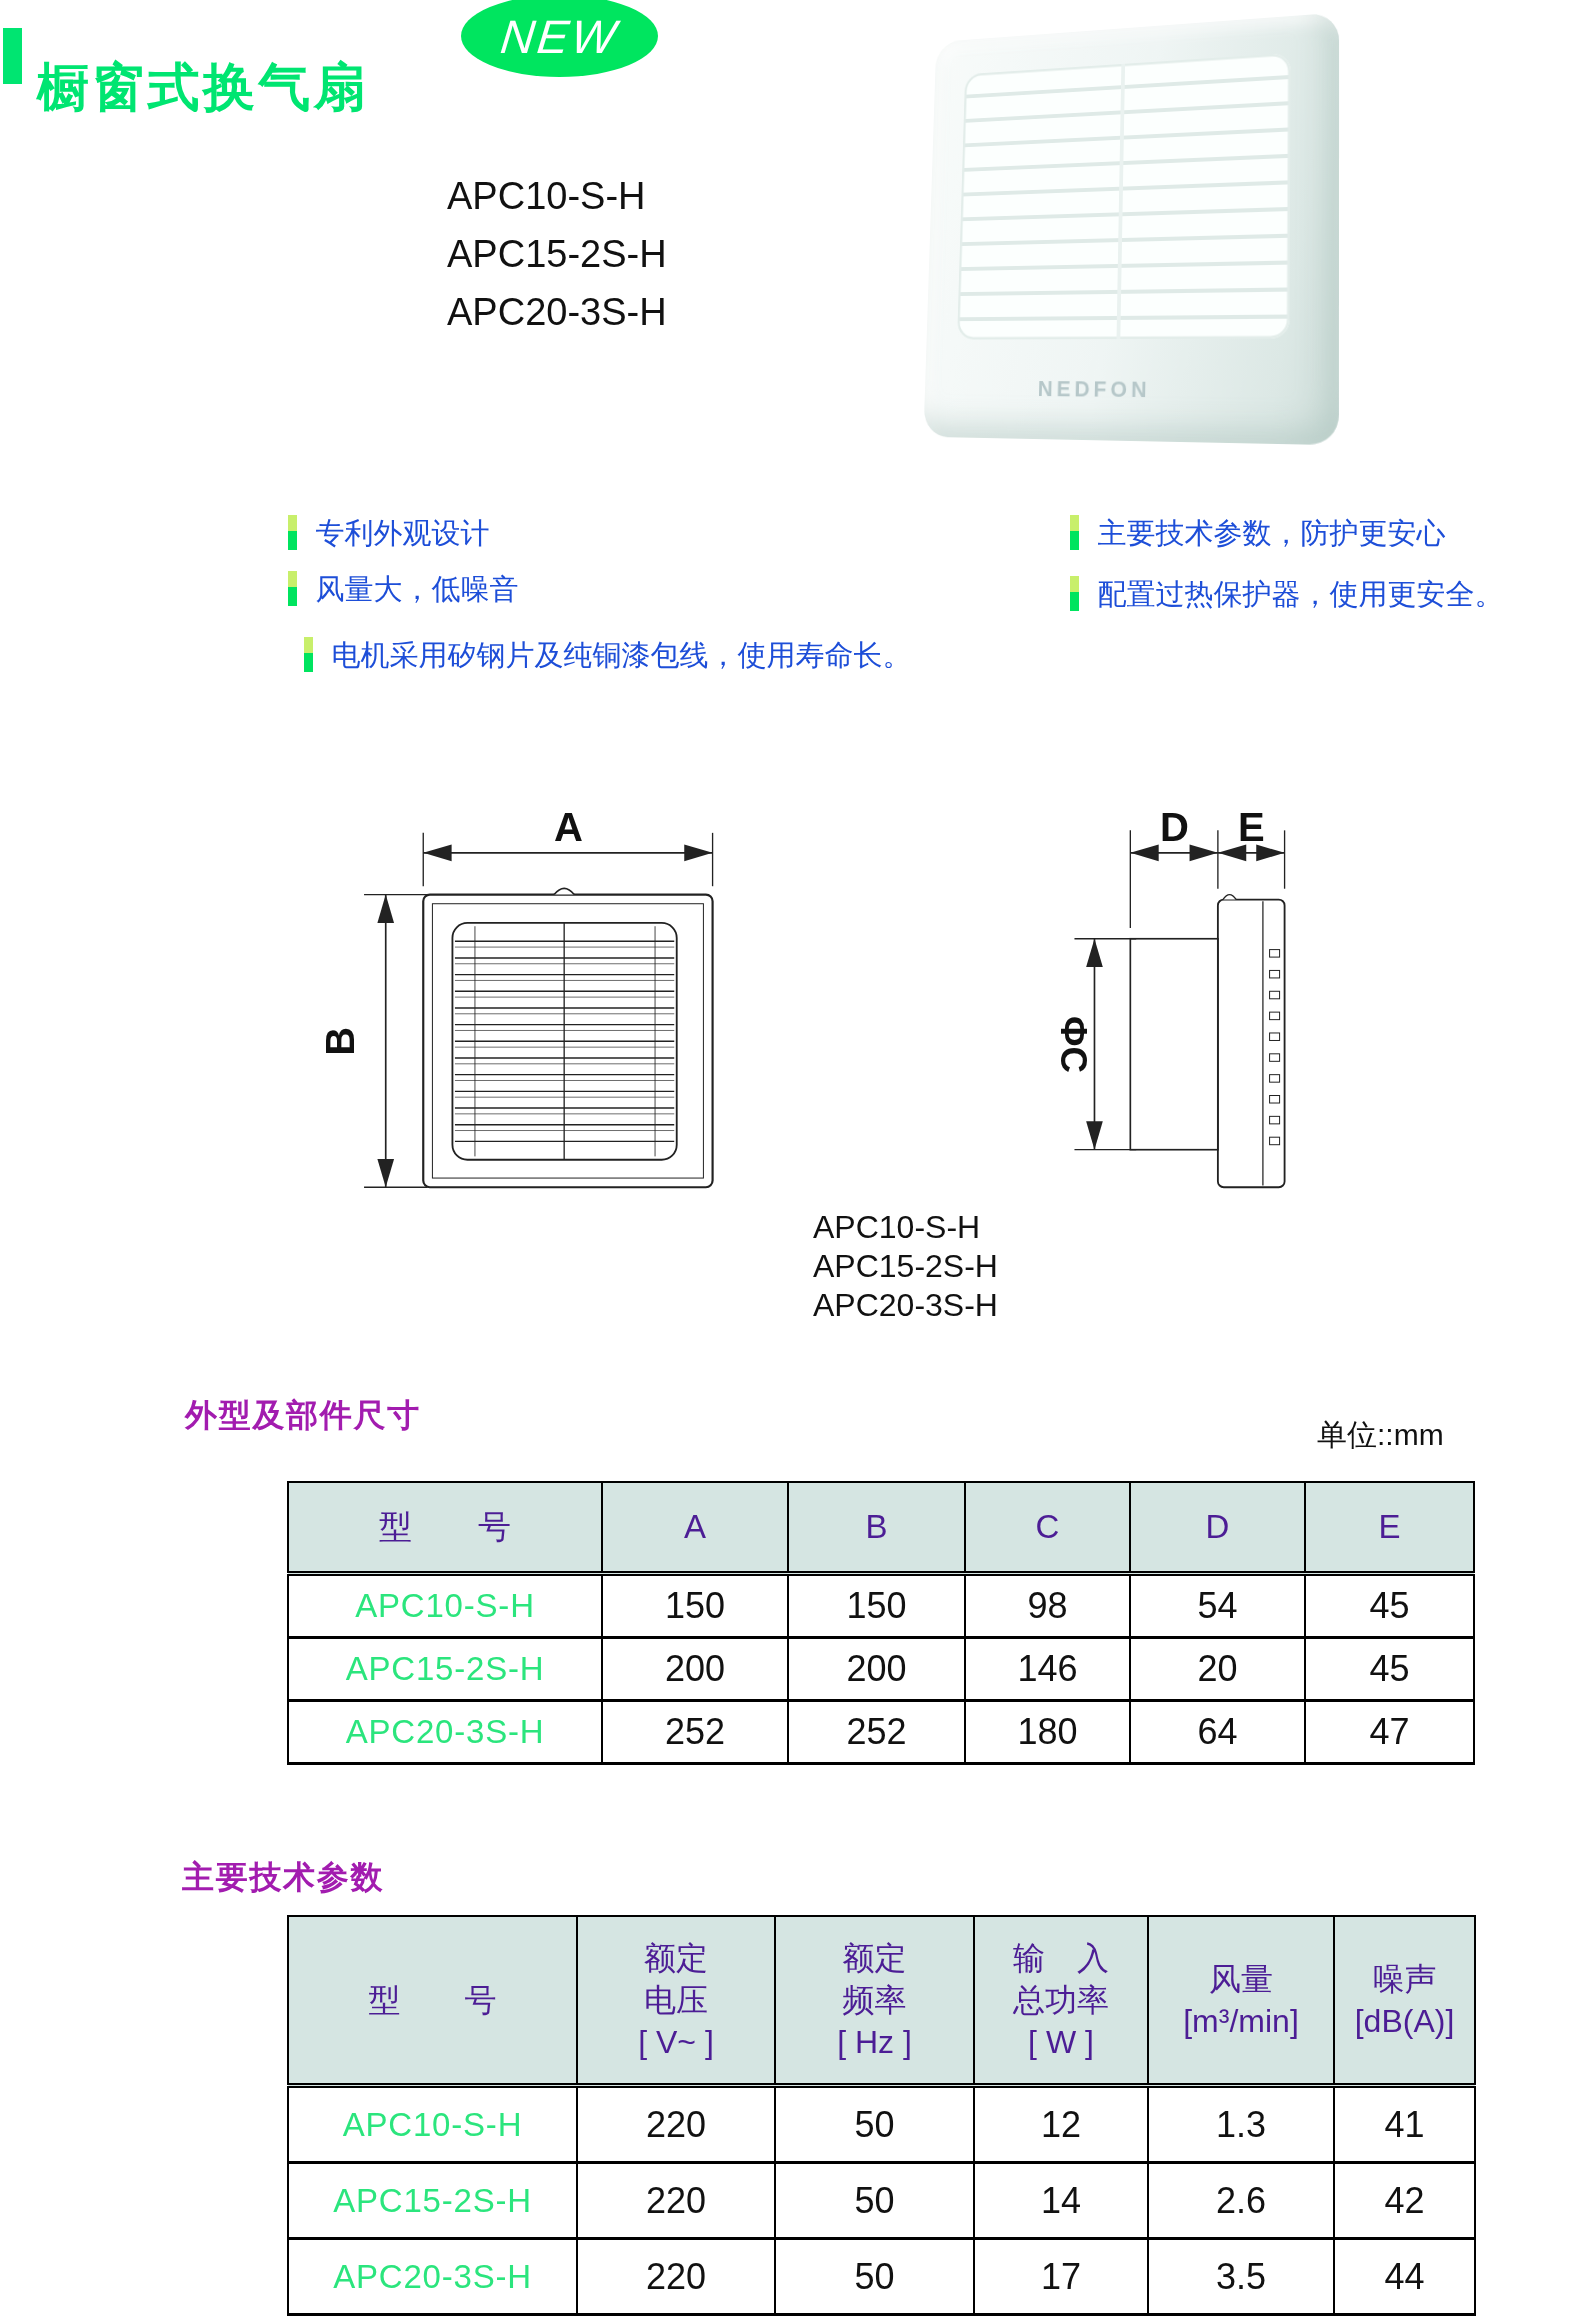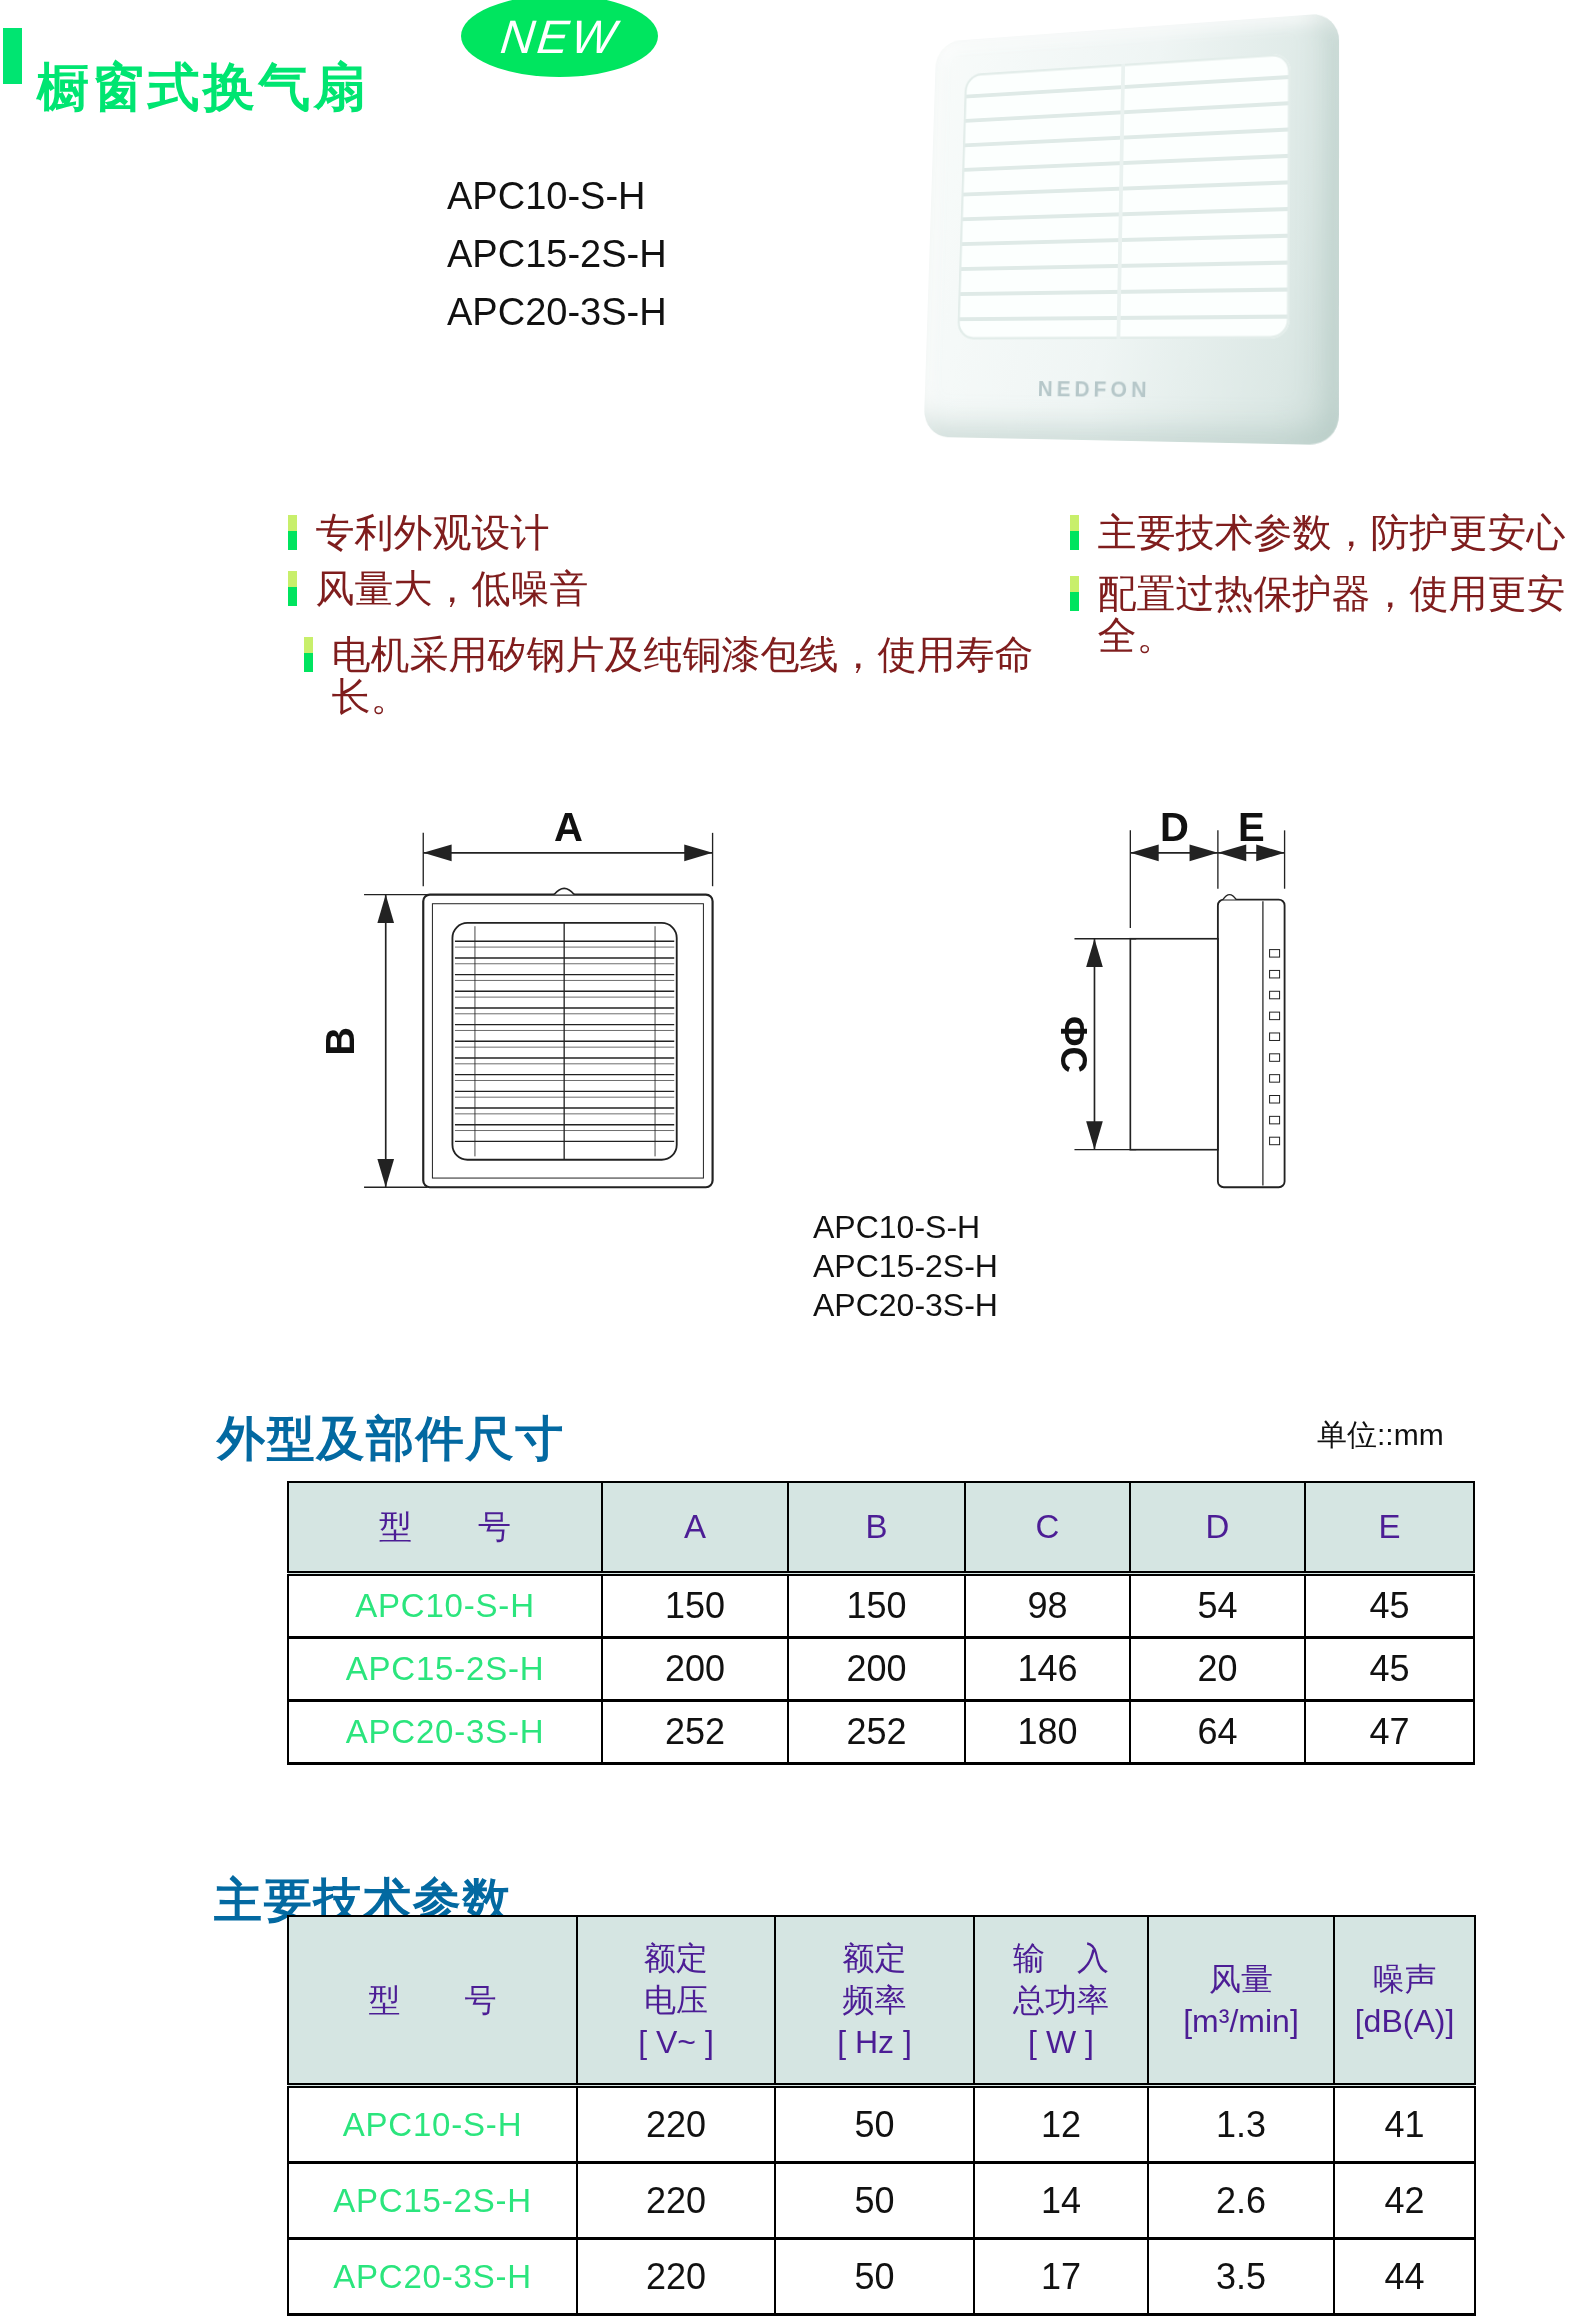--- a/index.html
+++ b/index.html
@@ -22,26 +22,26 @@
     transform:perspective(1585px) rotateY(-20deg) rotateX(7deg) rotateZ(-1.5deg);}
   .louvers{position:absolute;left:8%;top:9%;right:11%;bottom:24%;border-radius:18.4px;
     background:repeating-linear-gradient(to bottom,#fcfffe 0px,#fcfffe 22px,#dfeae7 22px,#dfeae7 26px);
     box-shadow:inset 0 0 0 2.5px #e3edea;}
   .louvers:after{content:"";position:absolute;left:50%;top:0;bottom:0;width:3.3px;background:#eaf2f0;}
   .brand{position:absolute;left:0;right:14%;bottom:9%;text-align:center;color:#b6c7c9;
     font-size:22.5px;letter-spacing:4.2px;font-weight:700;}
   
   .feature{position:absolute;display:flex;align-items:flex-start;}
   .feature .tick{width:9.2px;height:35px;margin-top:3.3px;background:linear-gradient(#C8EF6B 0 46%,#00E45F 46% 100%);flex:0 0 auto;}
-  .feature .txt{margin-left:18.4px;font-size:39px;line-height:42px;color:#7f1d1d;}
+  .feature .txt{margin-left:18.4px;font-size:29px;line-height:42px;color:#1d4ed8;}
   
   .drawing{position:absolute;left:317px;top:797px;}
   .draw-models{position:absolute;left:813px;top:1208px;font-size:32px;line-height:39px;color:#111;}
   
-  .sec-heading{position:absolute;font-size:48px;color:#0369a1;letter-spacing:1.7px;margin-left:32px;}
+  .sec-heading{position:absolute;font-size:32px;color:#a21caf;letter-spacing:1.7px;}
   .unit-note{position:absolute;left:1317px;top:1415px;font-size:30px;color:#111;}
   
   table.spec{position:absolute;border-collapse:collapse;table-layout:fixed;background:#fff;}
   table.spec td,table.spec th{border-left:2.5px solid #000;border-right:2.5px solid #000;
     text-align:center;vertical-align:middle;padding:0;font-weight:400;}
   table.spec{border:2.5px solid #000;}
   table.spec tr.head th{background:#D5E5E2;border-bottom:5px double #000;border-top:2.5px solid #000;
     font-size:33px;color:#4c1d95;white-space:pre-line;line-height:1.32;}
   table.spec td{border-top:3.3px solid #000;border-bottom:3.3px solid #000;font-size:36px;color:#111;}
   table.spec td.model{color:#2BE57D;font-size:33px;letter-spacing:0.8px;}

